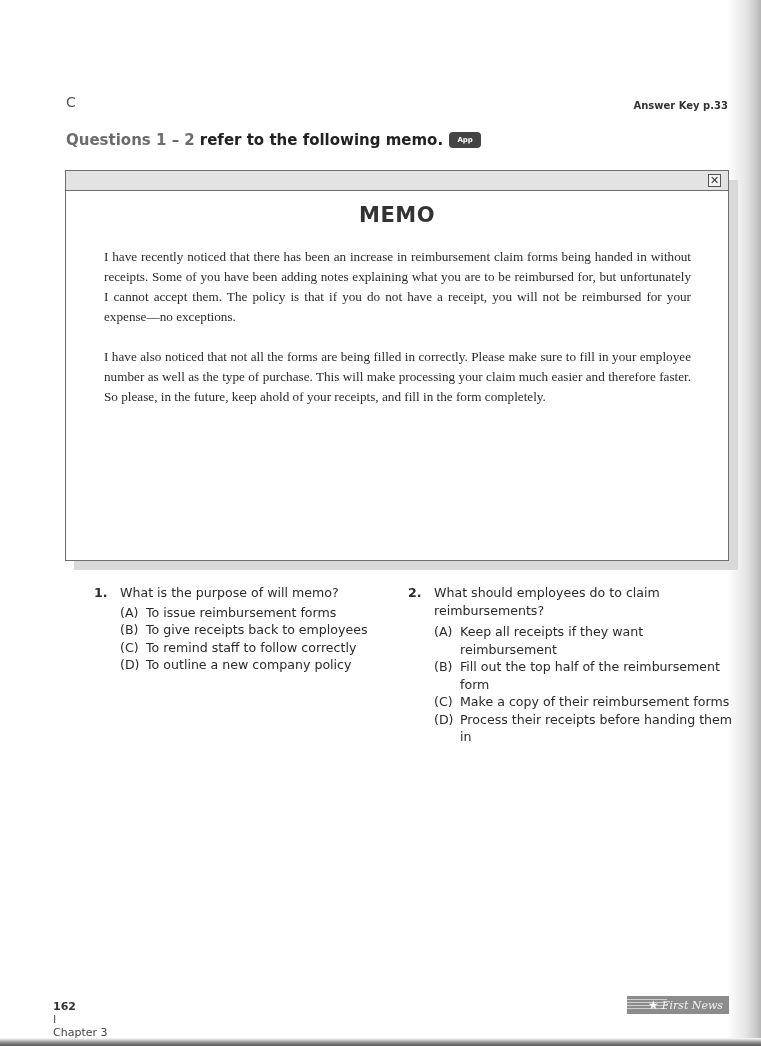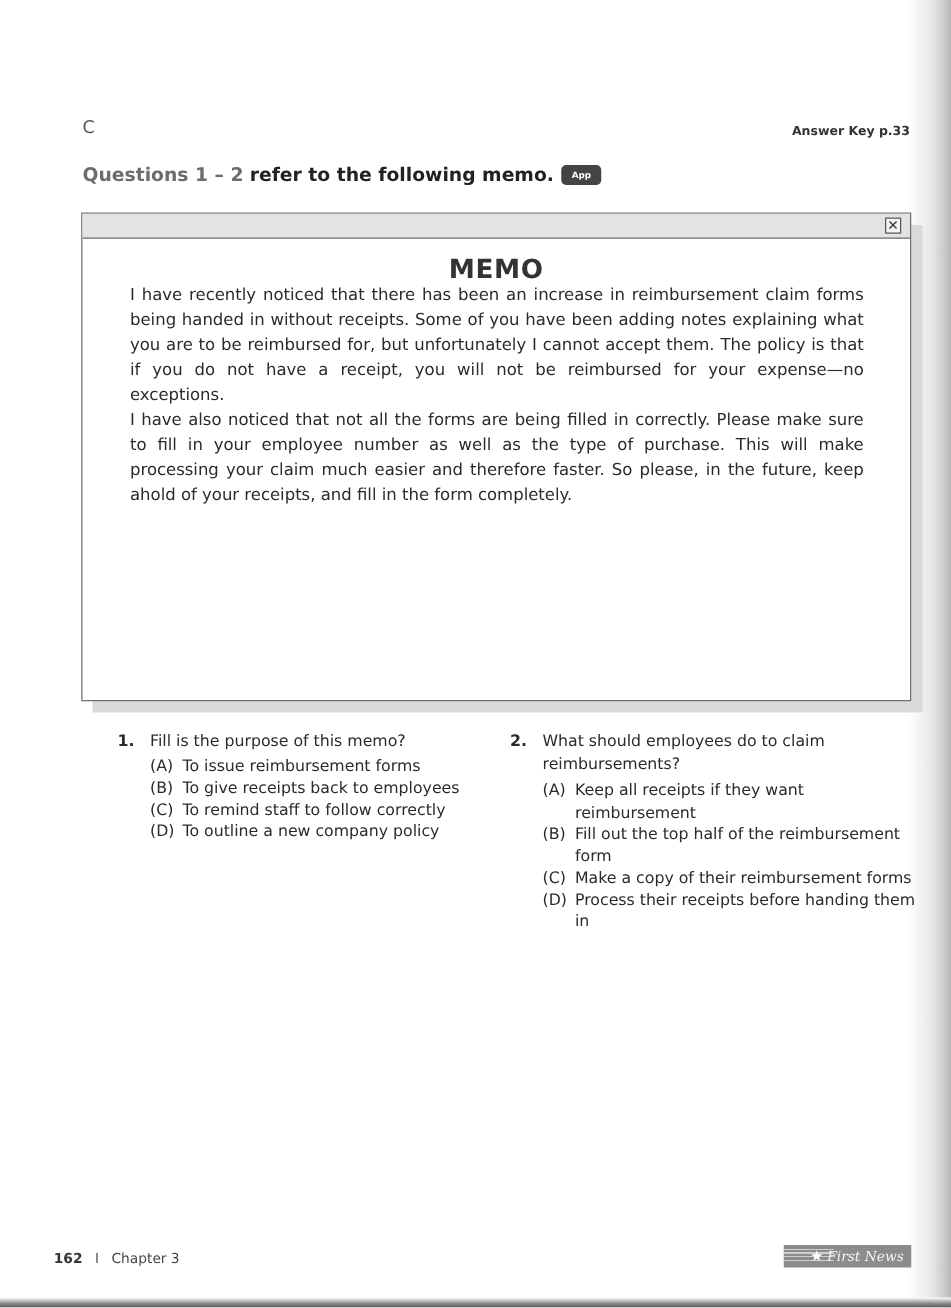--- a/index.html
+++ b/index.html
@@ -52,37 +52,37 @@
       background: #f4f4f4; font-size: 11px; line-height: 11px; text-align: center; color: #333;
     }
     .memo-title {
       text-align: center; font-size: 21px; font-weight: bold; color: #333; margin-top: 12px; letter-spacing: 0.5px;
     }
     .memo-body {
       padding: 0 37px 0 38px; font-family: "DejaVu Sans", "Liberation Sans", sans-serif;
       font-size: 13.2px; line-height: 20px; color: #2a2a2a;
     }
     .memo-greeting { margin-top: 17px; }
-    .memo-para { text-align: justify; }
+    .memo-para { margin-top: 20px; text-align: justify; font-family: Liberation Serif, serif; }
     .memo-sign { margin-top: 20px; }
     
     .q-block { position: absolute; font-size: 12.6px; line-height: 17.5px; color: #2a2a2a; }
     .q1 { top: 584px; left: 94px; width: 300px; }
     .q2 { top: 584px; left: 408px; width: 325px; }
     .q-row { display: flex; }
     .q-num { width: 26px; font-weight: bold; flex-shrink: 0; }
     .q-text { flex: 1; }
     .opt { display: flex; margin-left: 26px; }
     .opt-letter { width: 26px; flex-shrink: 0; }
     .opt-text { flex: 1; }
     .q2 .opts { margin-top: 4px; }
     .q1 .opts { margin-top: 2px; }
     
     .footer-left {
-      position: absolute; top: 1000px; left: 43px; font-size: 11px; color: #444; display: flex; align-items: baseline;
+      position: absolute; top: 1000px; left: 43px; font-size: 11px; color: #444; display: flex; align-items: baseline; flex-direction: column;
     }
     .page-num { font-weight: bold; color: #333; }
     .footer-sep { margin: 0 10px; color: #555; }
     .brand {
       position: absolute; top: 996px; left: 627px; width: 102px; height: 18px; background: #8c8c8c;
       display: flex; align-items: center; justify-content: flex-end; padding-right: 6px;
       font-family: "DejaVu Serif", "Liberation Serif", serif; font-style: italic; font-size: 11px; color: #f4f4f4;
       overflow: hidden;
     }
     .brand-lines {
@@ -117,21 +117,21 @@
   <div class="memo-title">MEMO</div>
   <div class="memo-body">
     <p class="memo-para">I have recently noticed that there has been an increase in reimbursement claim forms being handed in without receipts. Some of you have been adding notes explaining what you are to be reimbursed for, but unfortunately I cannot accept them. The policy is that if you do not have a receipt, you will not be reimbursed for your expense—no exceptions.</p>
     <p class="memo-para">I have also noticed that not all the forms are being filled in correctly. Please make sure to fill in your employee number as well as the type of purchase. This will make processing your claim much easier and therefore faster. So please, in the future, keep ahold of your receipts, and fill in the form completely.</p>
   </div>
 </div>
 
 <div class="q-block q1">
   <div class="q-row">
     <span class="q-num">1.</span>
-    <span class="q-text">Fill is the purpose of this memo?</span>
+    <span class="q-text">What is the purpose of will memo?</span>
   </div>
   <div class="opts">
     <div class="opt">
       <span class="opt-letter">(A)</span>
       <span class="opt-text">To issue reimbursement forms</span>
     </div>
     <div class="opt">
       <span class="opt-letter">(B)</span>
       <span class="opt-text">To give receipts back to employees</span>
     </div>

